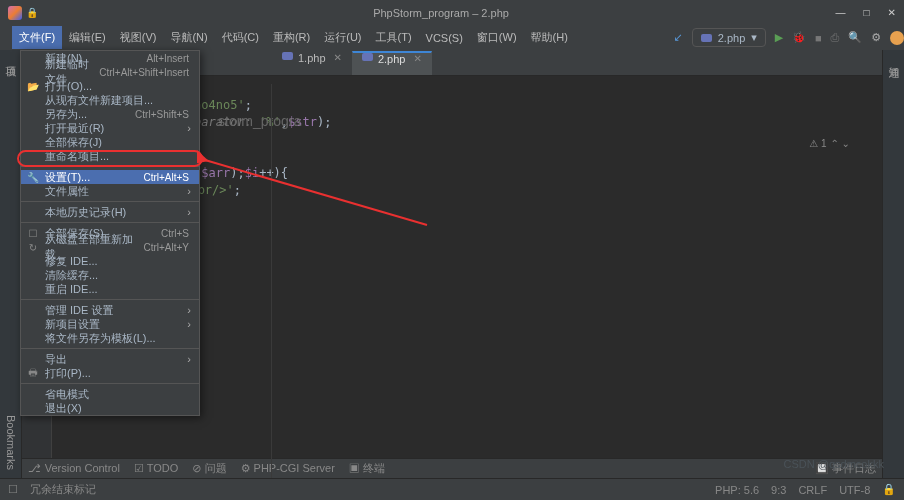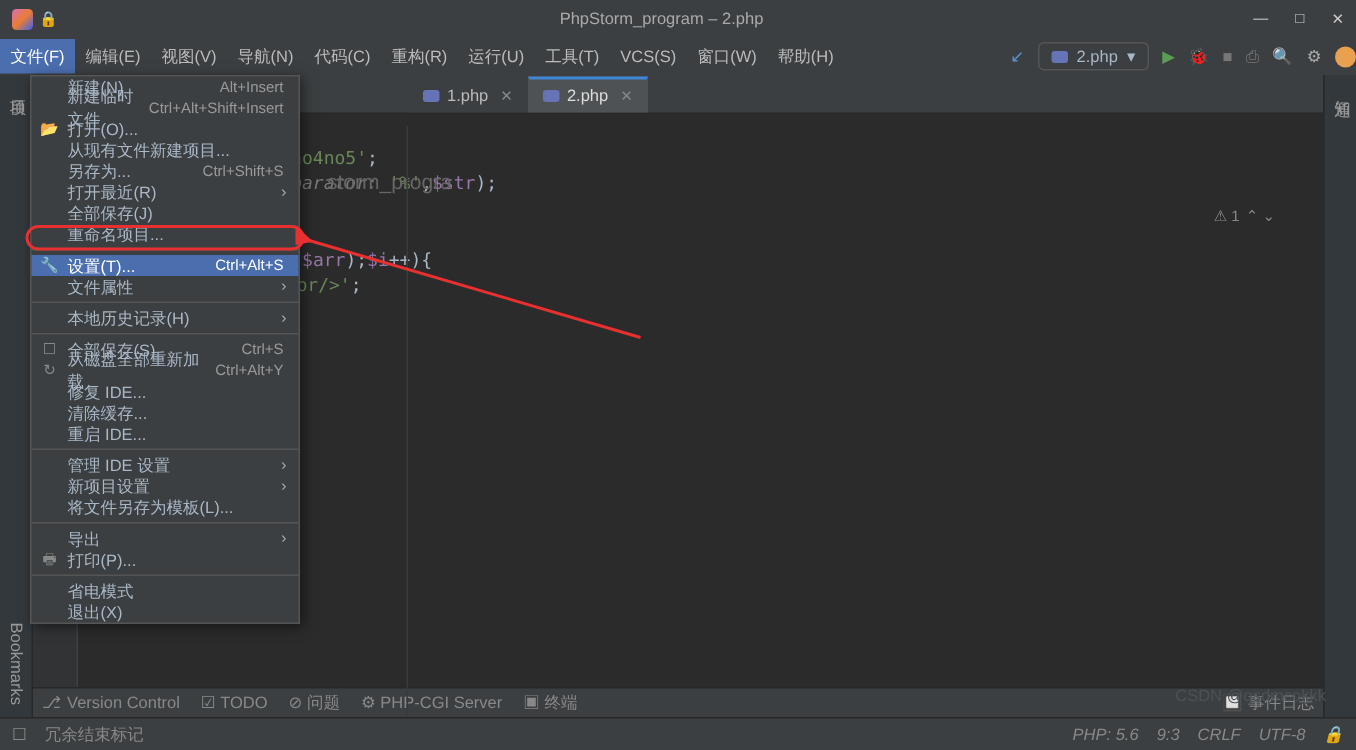--- a/index.html
+++ b/index.html
@@ -6,33 +6,33 @@
   body { font: 11px "Microsoft YaHei", Arial, sans-serif; color: #a9b7c6; background: #3c3f41; overflow: hidden; }
   .window { width: 904px; height: 500px; display: flex; flex-direction: column; position: relative; }
 
   .titlebar { height: 25px; background: #3c3f41; display: flex; align-items: center; padding: 0 8px; }
   .tb-icon { width: 14px; height: 14px; background: linear-gradient(135deg, #d170b5, #ec7d34, #3960f6); border-radius: 3px; margin-right: 4px; }
   .tb-lock { margin-right: 8px; color: #6897bb; font-size: 10px; }
   .tb-title { flex: 1; text-align: center; font-size: 11px; color: #aaa; }
   .tb-btns { display: flex; gap: 18px; color: #ccc; font-size: 10px; }
   .tb-btns span { cursor: default; }
 
-  .menubar { height: 25px; padding-left: 0; gap: 0; display: flex; align-items: center; flex-direction: row; }
+  .menubar { height: 25px; padding-left: 12px; gap: 0; display: flex; align-items: center; flex-direction: row; }
   .menubar .m { padding: 4px 7px; font-size: 11px; color: #bbb; }
   .menubar .m.act { background: #4b6eaf; color: #fff; }
   .run-cfg { border: 1px solid #555; border-radius: 4px; display: flex; gap: 6px; align-items: center; font-size: 11px; padding: 2px 8px; }
   .tool-right { margin-left: auto; display: flex; align-items: center; gap: 9px; }
 
   .content { flex: 1; display: flex; position: relative; overflow: hidden; }
   .gutter { width: 22px; background: #33383c; border-right: 1px solid #282828; display: flex; flex-direction: column; align-items: center; }
   .gutter .rot { writing-mode: vertical-rl; margin-top: 8px; font-size: 11px; color: #999; }
 
   .editor-wrap { flex: 1; display: flex; flex-direction: column; position: relative; }
   .tabs { height: 26px; background: #3c3f41; display: flex; align-items: flex-end; padding-left: 250px; border-bottom: 1px solid #282828; }
-  .tab { height: 24px; padding: 0 9px; display: flex; align-items: center; gap: 5px; font-size: 11px; color: #bbb; border: 1px solid transparent; border-bottom: none; background: #3c3f41; }
+  .tab { height: 24px; padding: 0 9px; display: flex; gap: 5px; font-size: 11px; color: #bbb; border: 1px solid transparent; border-bottom: none; background: #3c3f41; }
   .tab.sel { background: #4e5254; border-top: 2px solid #3e86d6; color: #ddd; }
   .tab .x { color: #888; font-size: 10px; margin-left: 3px; }
   .php-ico { width: 11px; height: 8px; background: #6673b6; border-radius: 2px; }
 
   .editor { flex: 1; background: #2b2b2b; display: flex; font: 12px "Consolas", monospace; }
   .lnums { width: 30px; text-align: right; padding: 5px 8px 0 0; font-size: 12px; color: #606366; background: #313335; border-right: 1px solid #404040; display: flex; flex-direction: column; gap: 3px; }
   .code { padding: 5px 0 0 12px; display: flex; gap: 3px; flex-direction: column; }
   .w { color: #a9b7c6; } .kw { color: #cc7832; } .str { color: #6a8759; } .var { color: #9876aa; } .fn { color: #ffc66d; } .arg { color: #787878; font-style: italic; } .num { color: #6897bb; } .dim { color: #5d6670; }
   .ind1 { padding-left: 18px; }
 
@@ -42,21 +42,21 @@
   .menu .sc { margin-left: auto; font-size: 10px; color: #999; }
   .menu .mi.hov .sc { color: #fff; }
   .menu .sep { height: 1px; background: #555; margin: 3px 0; }
   .menu .sub::after { content: "›"; position: absolute; right: 8px; color: #aaa; }
   .menu .ic { position: absolute; left: 6px; width: 12px; text-align: center; color: #888; font-size: 10px; }
 
   .highlight { position: absolute; top: 150px; left: 17px; height: 17px; width: 186px; border: 2px solid #e93030; border-radius: 9px; z-index: 11; pointer-events: none; }
 
   .statusbar { height: 22px; background: #3c3f41; border-top: 1px solid #282828; display: flex; align-items: center; padding: 0 8px; font-size: 11px; color: #888; }
   .sb-left { display: flex; align-items: center; gap: 12px; }
-  .sb-right { margin-left: auto; display: flex; align-items: center; gap: 12px; font-style: italic; }
+  .sb-right { margin-left: auto; display: flex; align-items: center; gap: 12px; }
   .branch::before { content: "⎇"; margin-right: 4px; }
   .todo::before { content: "☑"; margin-right: 3px; }
 
   .proj-text { left: 196px; position: absolute; top: 63px; color: #666; font-size: 14px; }
   .err-badge { right: 32px; position: absolute; top: 88px; color: #888; font-size: 10px; display: flex; gap: 4px; align-items: center; }
 
   .vline { position: absolute; background: #3a3a3a; top: 84px; left: 271px; bottom: 22px; width: 1px; }
 
   .gutter-right { width: 22px; border-left: 1px solid #282828; background: #33383c; display: flex; flex-direction: column; align-items: center; gap: 8px; padding-top: 8px; }
   .rot2 { writing-mode: vertical-rl; font-size: 11px; color: #999; }

